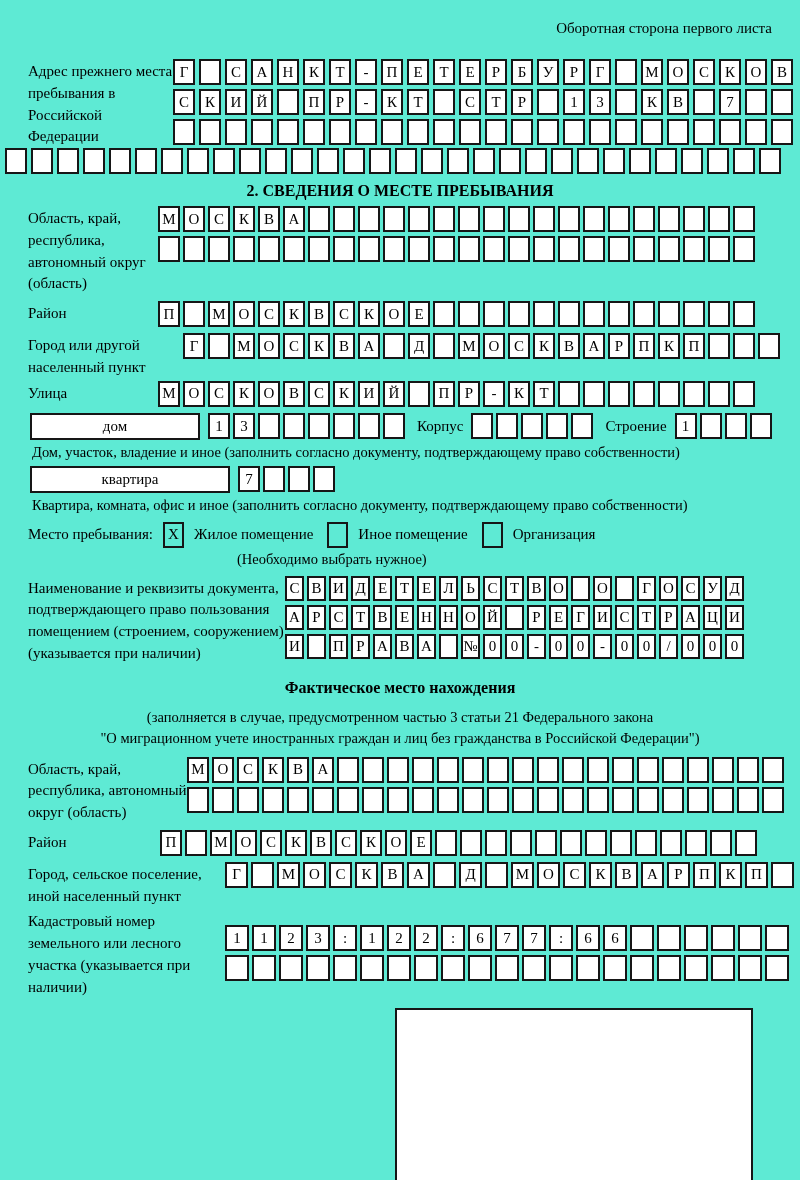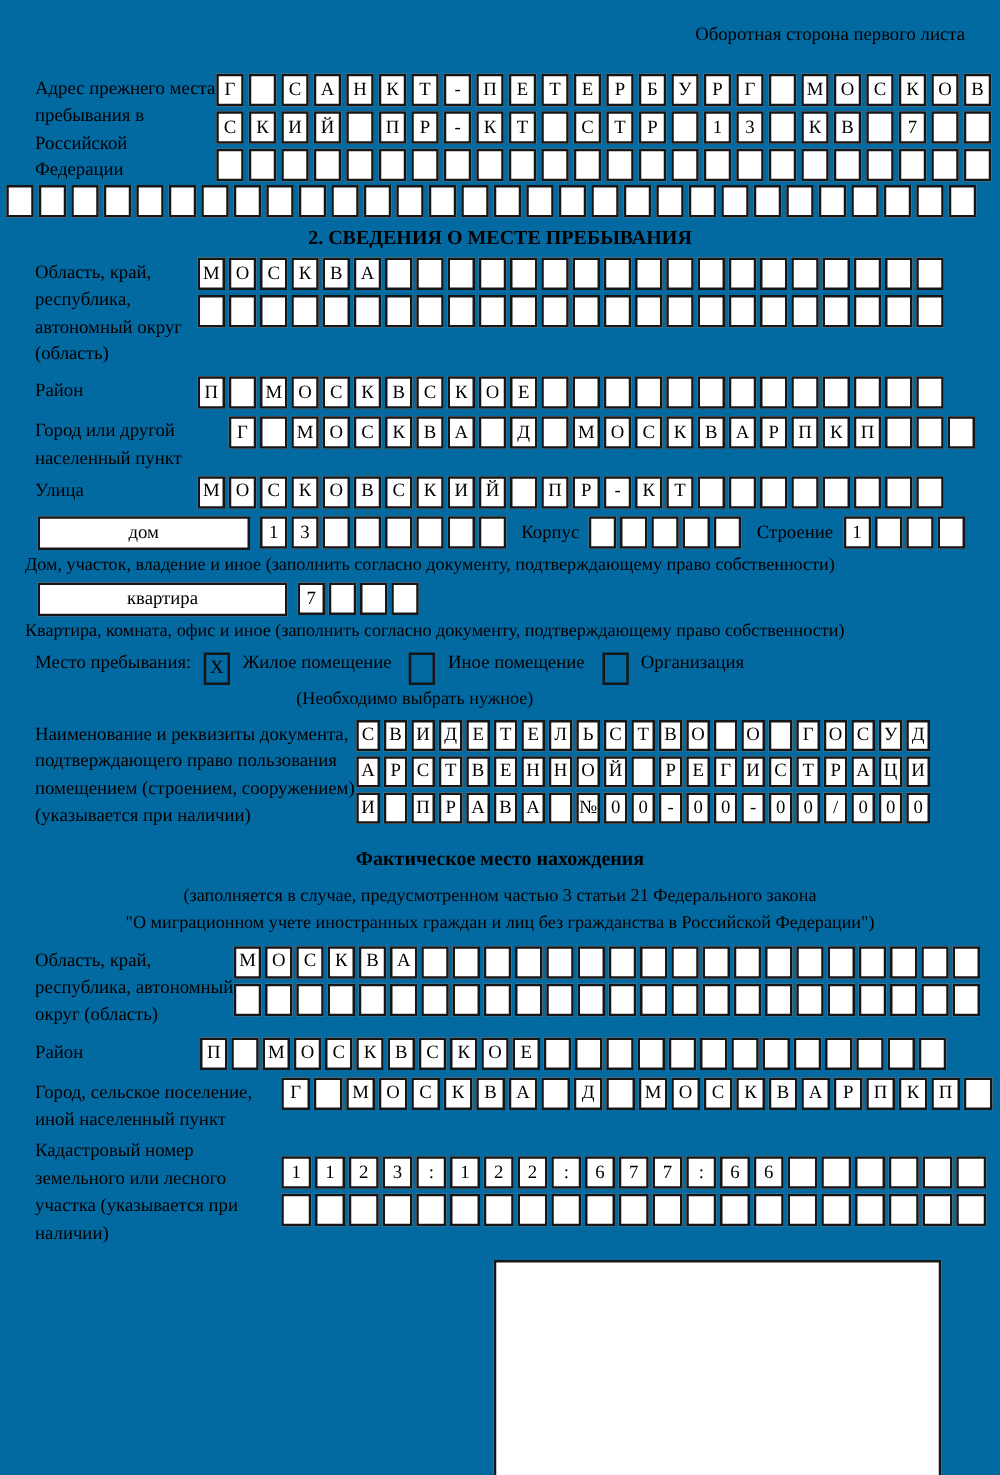--- a/index.html
+++ b/index.html
@@ -1,19 +1,19 @@
 <!DOCTYPE html>
 <html><head>
 <meta charset="utf-8">
 <style>
   * { margin:0; padding:0; box-sizing:border-box; }
   html,body { background:#ffffff; }
   .page {
     position:relative; width:800px; height:1180px; margin:0 auto;
-    background:#0369a1; color:#000;
+    background:#5eead4; color:#000;
     font-family:"Liberation Serif", "DejaVu Serif", serif;
     font-size:15px; overflow:hidden;
   }
   .top-note { text-align:right; padding:20px 28px 0 0; font-size:15px; }
 
   
   .cellrow { display:flex; gap:4px; margin-bottom:4px; }
   .cellrow:last-child { margin-bottom:0; }
   .cell {
     flex:none; width:22px; height:26px; border:2px solid #161616;
@@ -43,23 +43,23 @@
 
   .house-row { display:flex; align-items:center; padding-left:30px; margin-top:6px;text-align:center; }
   .wide-box {
     border:2px solid #161616; height:27px; display:flex; align-items:center;
     justify-content:center; background:#fff;
   }
   .house-box { width:170px; margin-right:8px; }
   .apt-box { width:200px; margin-right:8px; }
   .inline-lbl { margin:0 8px 0 12px; }
 
-  .note-left { font-size:14.5px; padding-left:20px; margin-top:4px; }
-
-  .stay-row { display:flex; align-items:flex-start; padding-left:28px; margin-top:8px; }
+  .note-left { font-size:14.5px; padding-left:32px; margin-top:4px; }
+
+  .stay-row { display:flex; align-items:center; padding-left:28px; margin-top:8px; }
   .chk {
     flex:none; width:21px; height:26px; border:2px solid #161616;
     display:flex; align-items:center; justify-content:center; font-size:15px;
   }
   .stay-row .opt-lbl { margin:0 14px 0 10px; }
   .stay-lbl { margin-right:10px; }
   .choose-note { font-size:14.5px; margin-left:237px; margin-top:3px; }
 
   .doc-block { padding-left:28px; margin-top:8px; }
   .doc-block .flabel { width:257px; }

